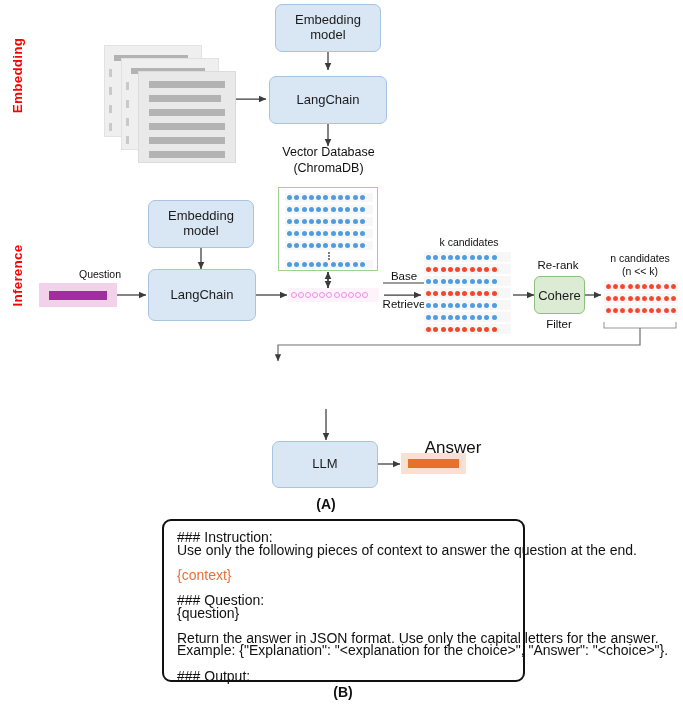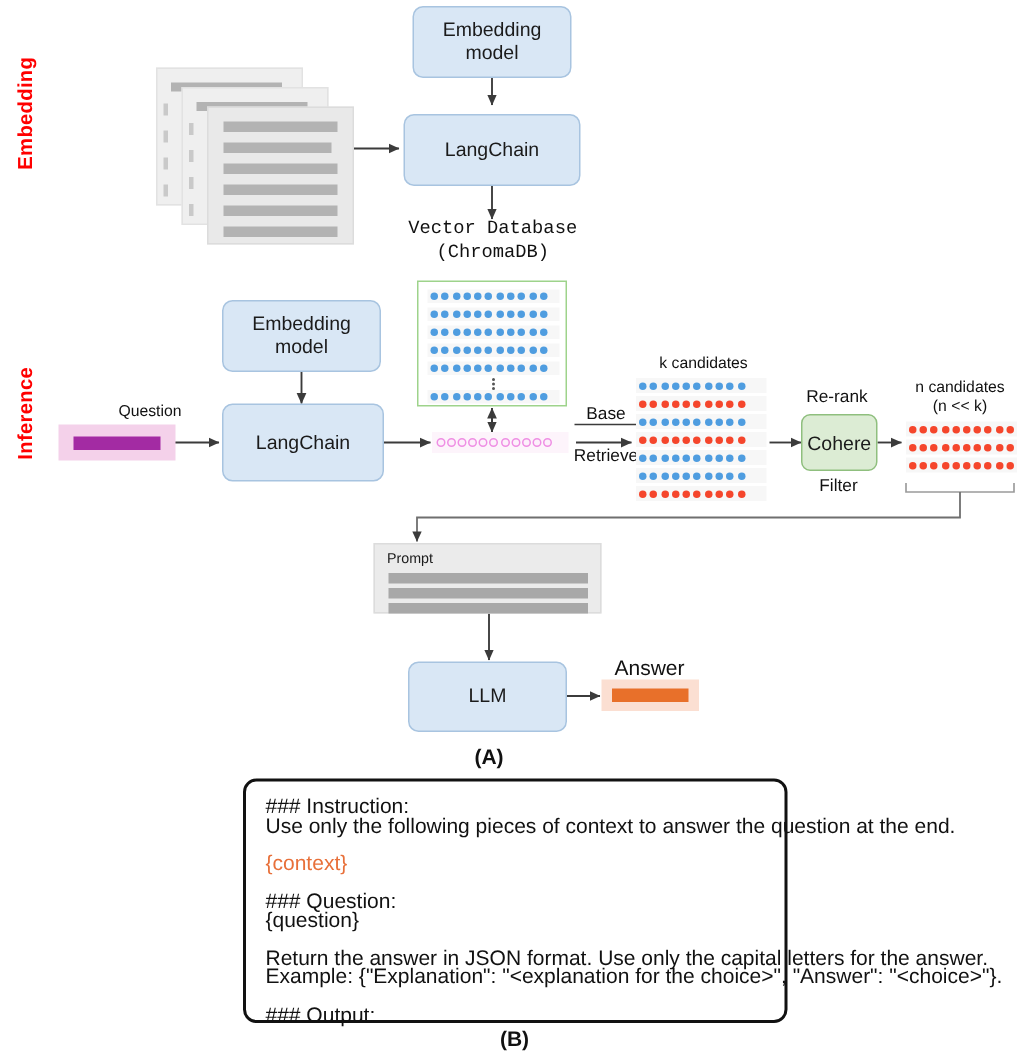--- a/index.html
+++ b/index.html
@@ -214,21 +214,21 @@
     <div>
       <div>Embedding</div>
       <div>model</div>
     </div>
   </div>
 
   <div class="abs bluebox" style="left:269px; top:76px; width:118px; height:48px;">
     <span>LangChain</span>
   </div>
 
-  <div class="abs caption" style="left:256px; top:145px; width:145px;font-family:Liberation Mono, monospace;">
+  <div class="abs caption" style="left:256px; top:145px; width:145px;">
     <div>Vector Database</div>
     <div>(ChromaDB)</div>
   </div>
 
   <div class="abs matrix-frame green" style="left:278px; top:187px; width:100px; height:84px;">
     <div class="dotrow" style="left:6px; top:5px;  width:88px; height:9px;">
       <i class="dot blue"></i>
         <i class="dot blue"></i>
         <i class="dot blue"></i>
         <i class="dot blue"></i>
@@ -489,32 +489,26 @@
         <i class="dot red"></i>
         <i class="dot red"></i>
         <i class="dot red"></i>
         <i class="dot red"></i>
         <i class="dot red"></i>
         <i class="dot red"></i>
         <i class="dot red"></i>
     </div>
   </div>
 
-  <div class="abs promptcard" style="left:249px; top:362px; width:152px; height:47px;">
-    <div class="title">Prompt</div>
-    <div class="pbar" style="left:9px; top:19px; width:133px;"></div>
-    <div class="pbar" style="left:9px; top:29px; width:133px;"></div>
-    <div class="pbar" style="left:9px; top:39px; width:133px;"></div>
-  </div>
 
   <div class="abs bluebox" style="left:272px; top:441px; width:106px; height:47px;">
     <span>LLM</span>
   </div>
 
-  <div class="abs caption" style="left:398px; top:437px; width:70px; font-size:14px;">
+  <div class="abs caption" style="left:418px; top:437px; width:70px; font-size:17px;">
     <span>Answer</span>
   </div>
   <div class="abs chip" style="left:401px; top:453px; width:65px; height:21px; background:#fbdfd2;">
     <div class="inner" style="width:51px; height:9px; background:#e8702a;"></div>
   </div>
 
   <div class="abs panel-label" style="left:296px; top:496px; width:60px;">
     <span>(A)</span>
   </div>
 

